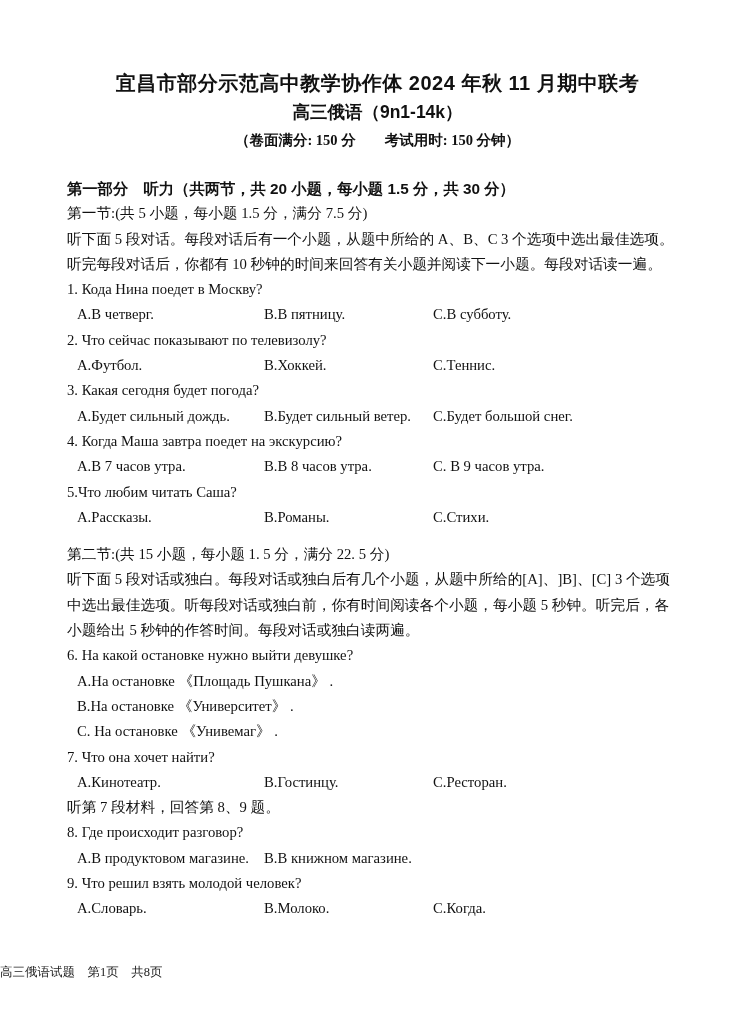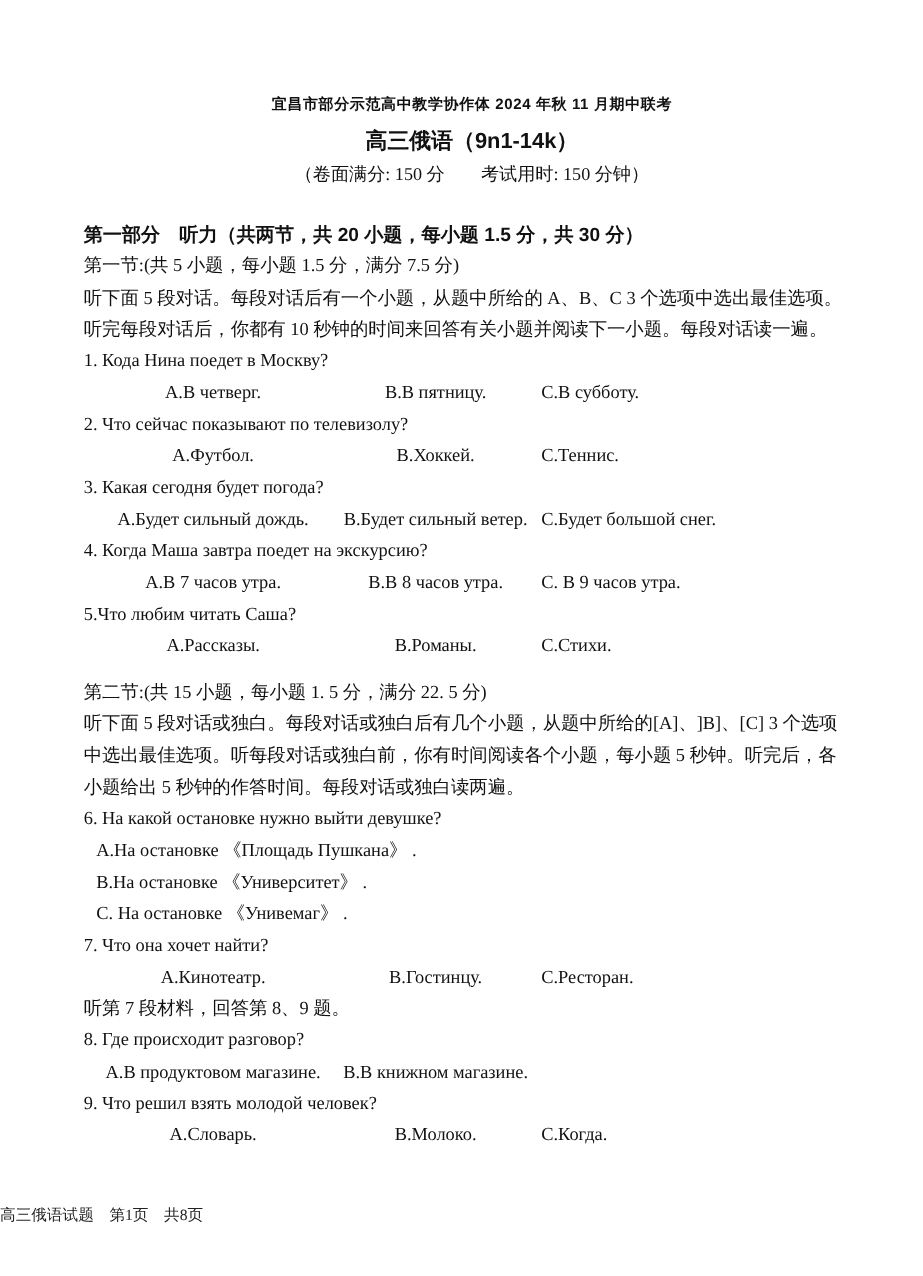--- a/index.html
+++ b/index.html
@@ -9,42 +9,42 @@
     margin:0 auto;
     background:#ffffff;
     color:#111;
     font-family:"Liberation Serif","DejaVu Serif",serif;
     box-sizing:border-box;
     padding:70px 50px 0 67px;
     overflow:hidden;
   }
   .title{
     font-family:"Liberation Sans","DejaVu Sans",sans-serif;
-    font-weight:700;font-size:12px;line-height:27px;
+    font-weight:700;font-size:20px;line-height:27px;
     text-align:center;letter-spacing:.5px;
   }
   .subtitle{
     font-family:"Liberation Sans","DejaVu Sans",sans-serif;
     font-weight:700;font-size:17.5px;line-height:25px;
     text-align:center;margin-top:3px;
   }
   .meta{
-    font-size:14.5px;line-height:22px;text-align:center;margin-top:4px;
+    font-size:14.5px;line-height:22px;text-align:center;margin-top:4px;font-weight:bold;
   }
   .body{margin-top:25px;}
   .line{
     height:25.3px;line-height:25.3px;
     font-size:14.7px;white-space:nowrap;
   }
   .heading{
     font-family:"Liberation Sans","DejaVu Sans",sans-serif;
     font-weight:700;font-size:15.3px;
   }
   .gap{margin-top:12px;}
-  .optrow{display:flex;padding-left:10px;text-align:center;}
+  .optrow{display:flex;padding-left:10px;}
   .optrow .oa{display:inline-block;width:187px;}
   .optrow .ob{display:inline-block;width:169px;}
   .optrow .oc{display:inline-block;}
   .optline{padding-left:10px;}
   .footer{
     position:absolute;left:0;bottom:40px;width:100%;
     text-align:left;font-size:12.5px;color:#222;
   }
 </style>
 </head>

